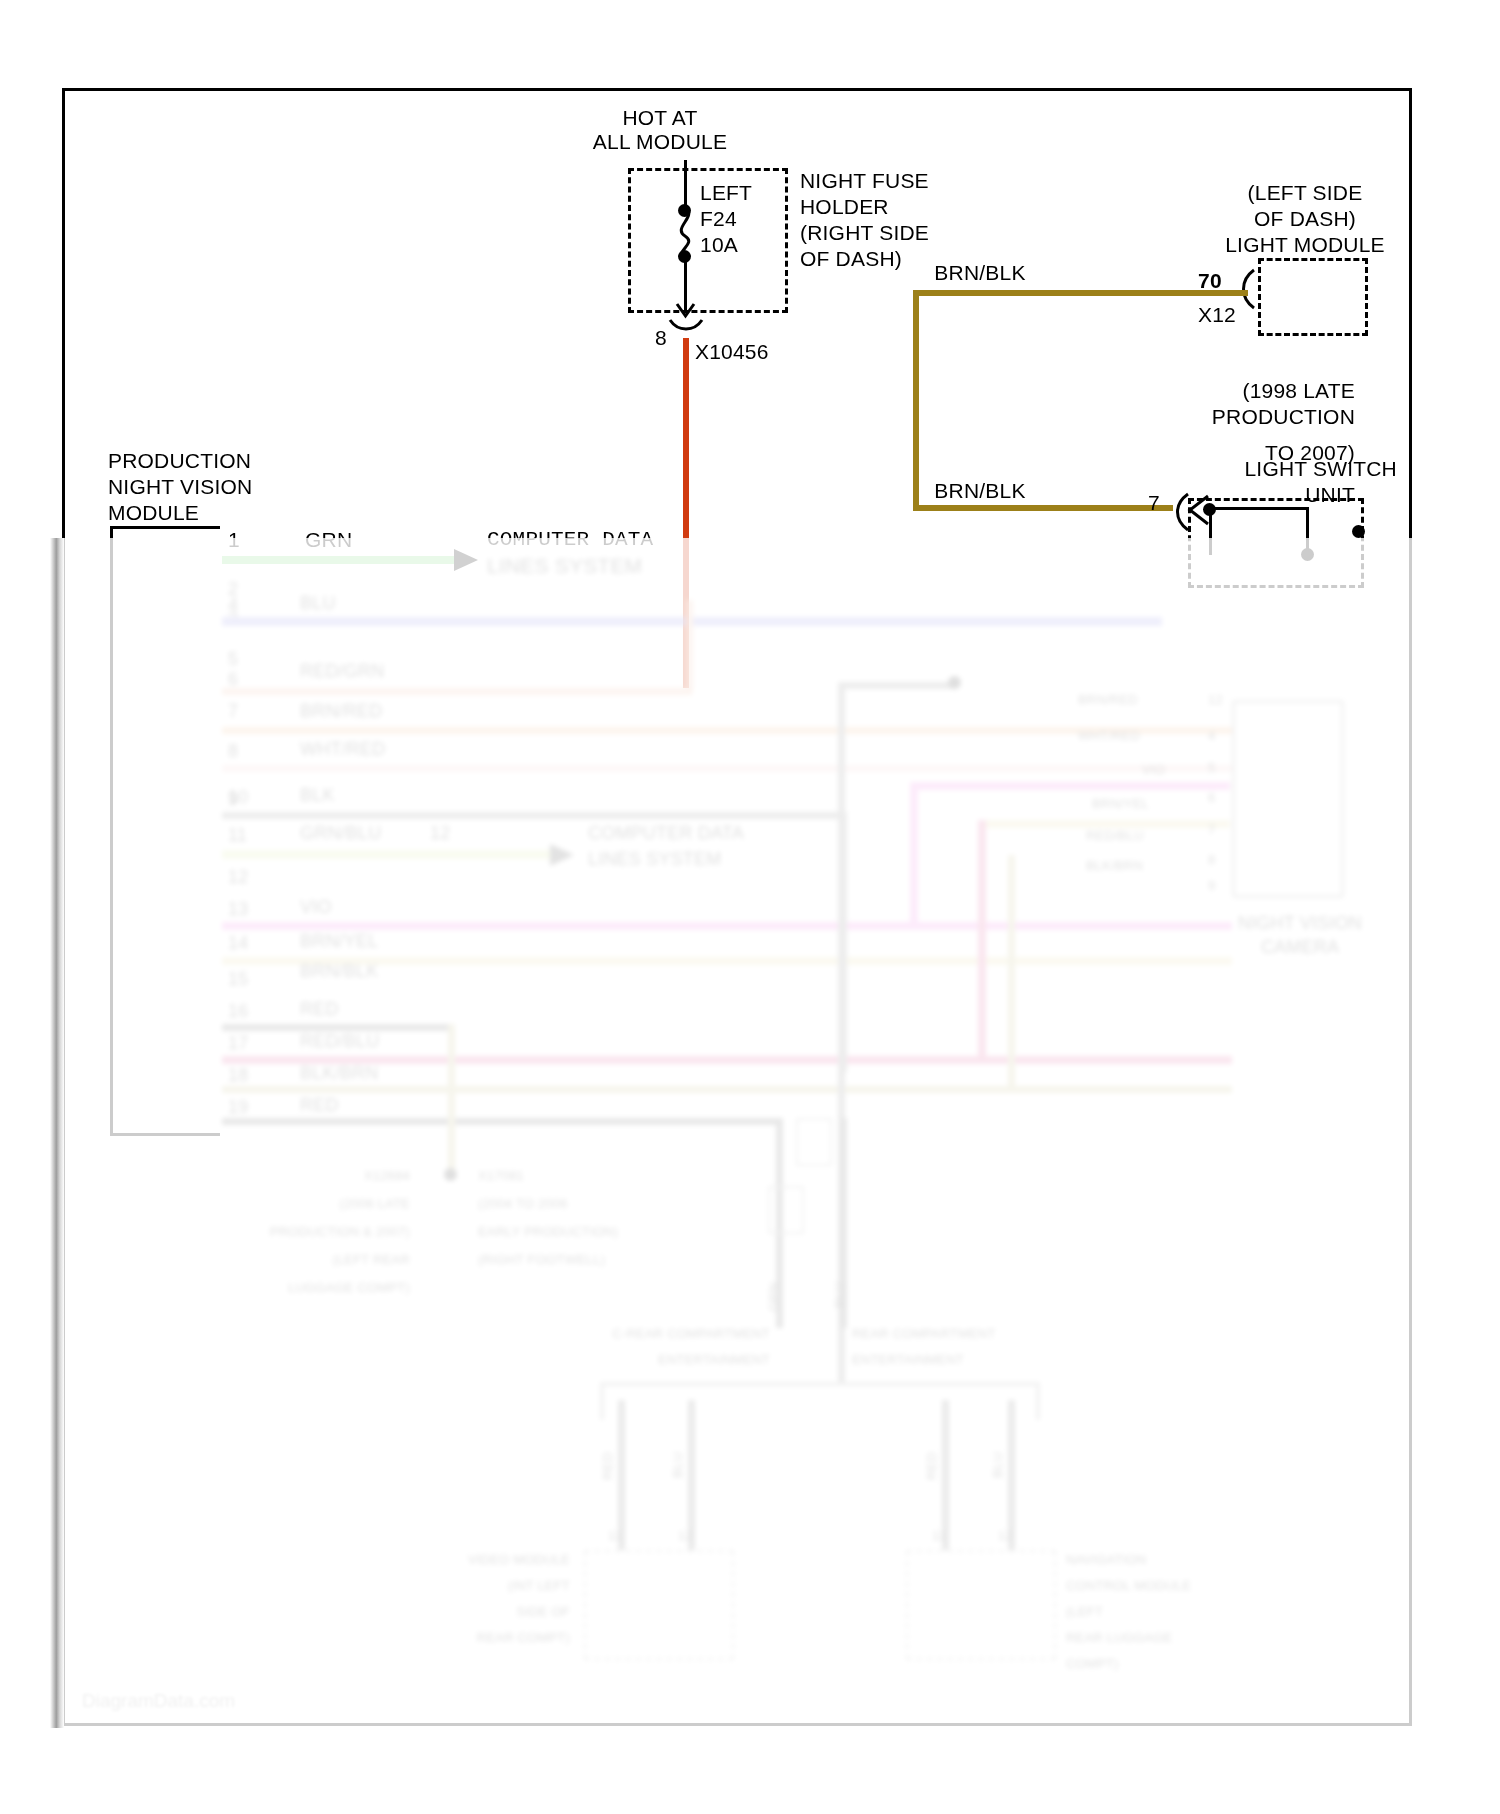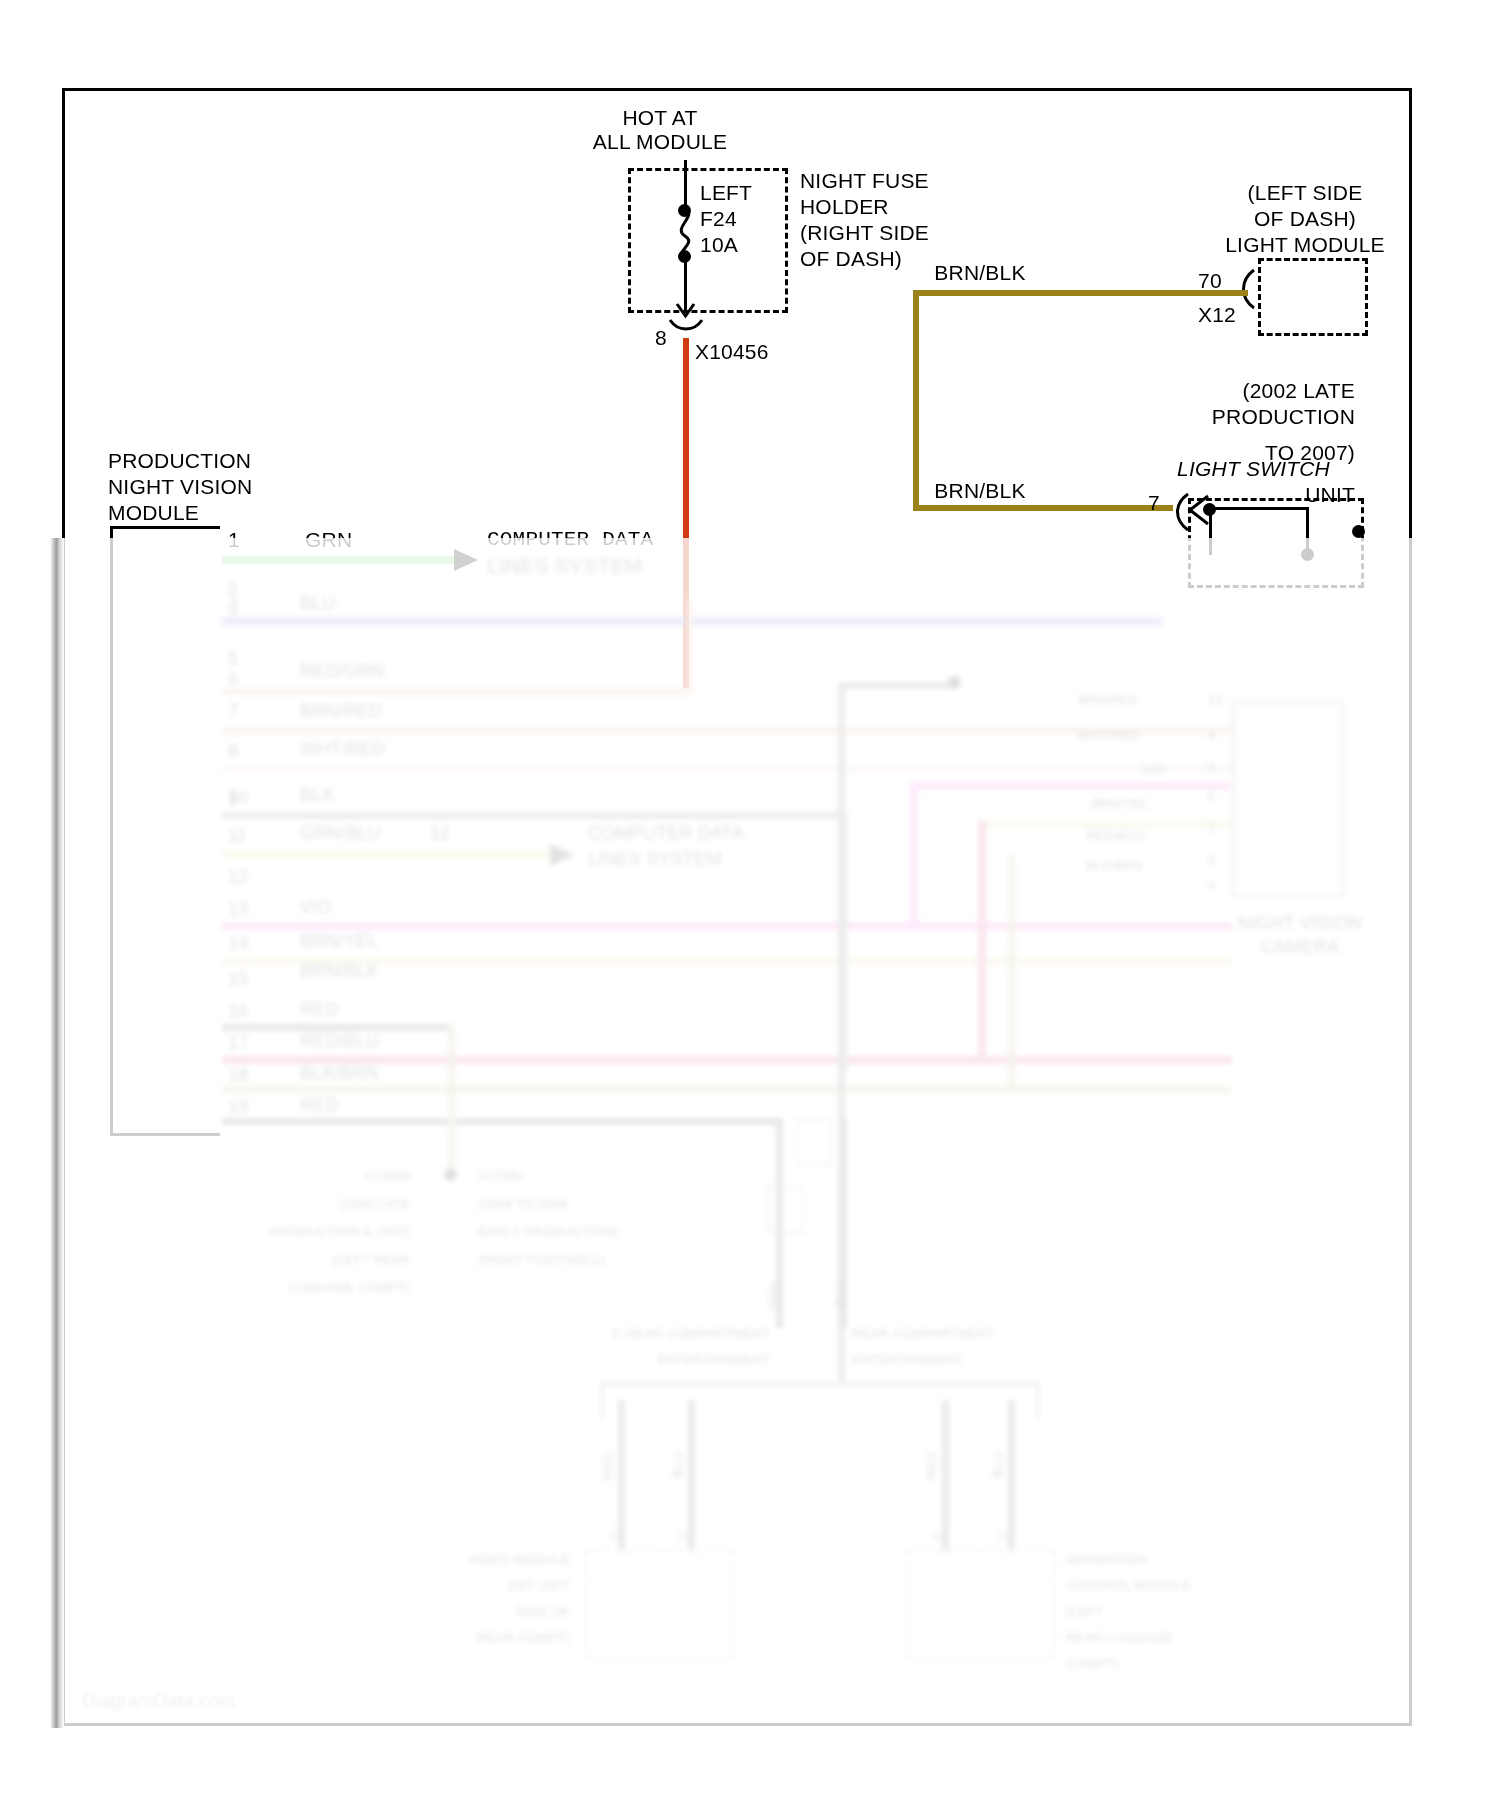--- a/index.html
+++ b/index.html
@@ -144,37 +144,37 @@
   <div class="tx" style="left:800px;top:246px;">OF DASH)</div>
 
   <div class="w wv" style="left:683px;top:338px;height:350px;background:#d13b10;width:6px;"></div>
 
   <div class="tx c" style="left:1190px;top:180px;width:230px;">(LEFT SIDE</div>
   <div class="tx c" style="left:1190px;top:206px;width:230px;">OF DASH)</div>
   <div class="tx c" style="left:1190px;top:232px;width:230px;">LIGHT MODULE</div>
 
   <div class="dbox" style="left:1258px;top:258px;width:110px;height:78px;"></div>
 
-  <div class="tx" style="left:1198px;top:268px;">70</div>
+  <div class="tx" style="left:1198px;top:268px;font-weight:bold;">70</div>
   <div class="tx" style="left:1198px;top:302px;">X12</div>
 
   <svg style="position:absolute;left:1236px;top:268px;" width="22" height="42">
     <path d="M18 2 C 4 12, 4 30, 18 40" stroke="#000" stroke-width="3" fill="none"></path>
   </svg>
 
   <div class="tx c" style="left:870px;top:260px;width:220px;">BRN/BLK</div>
 
   <div class="w wh" style="left:913px;top:290px;width:335px;background:#9c8019;height:6px;"></div>
   <div class="w wv" style="left:913px;top:290px;height:220px;background:#9c8019;width:6px;"></div>
   <div class="w wh" style="left:913px;top:505px;width:260px;background:#9c8019;height:6px;"></div>
 
-  <div class="tx r" style="left:1150px;top:378px;width:205px;">(2002 LATE</div>
+  <div class="tx r" style="left:1150px;top:378px;width:205px;">(1998 LATE</div>
   <div class="tx r" style="left:1150px;top:404px;width:205px;">PRODUCTION</div>
   <div class="tx r" style="left:1150px;top:440px;width:205px;">TO 2007)</div>
-  <div class="tx r" style="left:1105px;top:456px;width:225px;font-style:italic;">LIGHT SWITCH</div>
+  <div class="tx r" style="left:1172px;top:456px;width:225px;">LIGHT SWITCH</div>
   <div class="tx r" style="left:1130px;top:482px;width:225px;">UNIT</div>
 
   <div class="tx c" style="left:870px;top:478px;width:220px;">BRN/BLK</div>
   <div class="tx" style="left:1148px;top:490px;">7</div>
 
   <svg style="position:absolute;left:1170px;top:492px;" width="22" height="40">
     <path d="M18 2 C 4 12, 4 28, 18 38" stroke="#000" stroke-width="3" fill="none"></path>
   </svg>
   <svg style="position:absolute;left:1186px;top:494px;" width="26" height="36">
     <path d="M22 2 L4 16 L22 30" stroke="#000" stroke-width="3" fill="none"></path>

